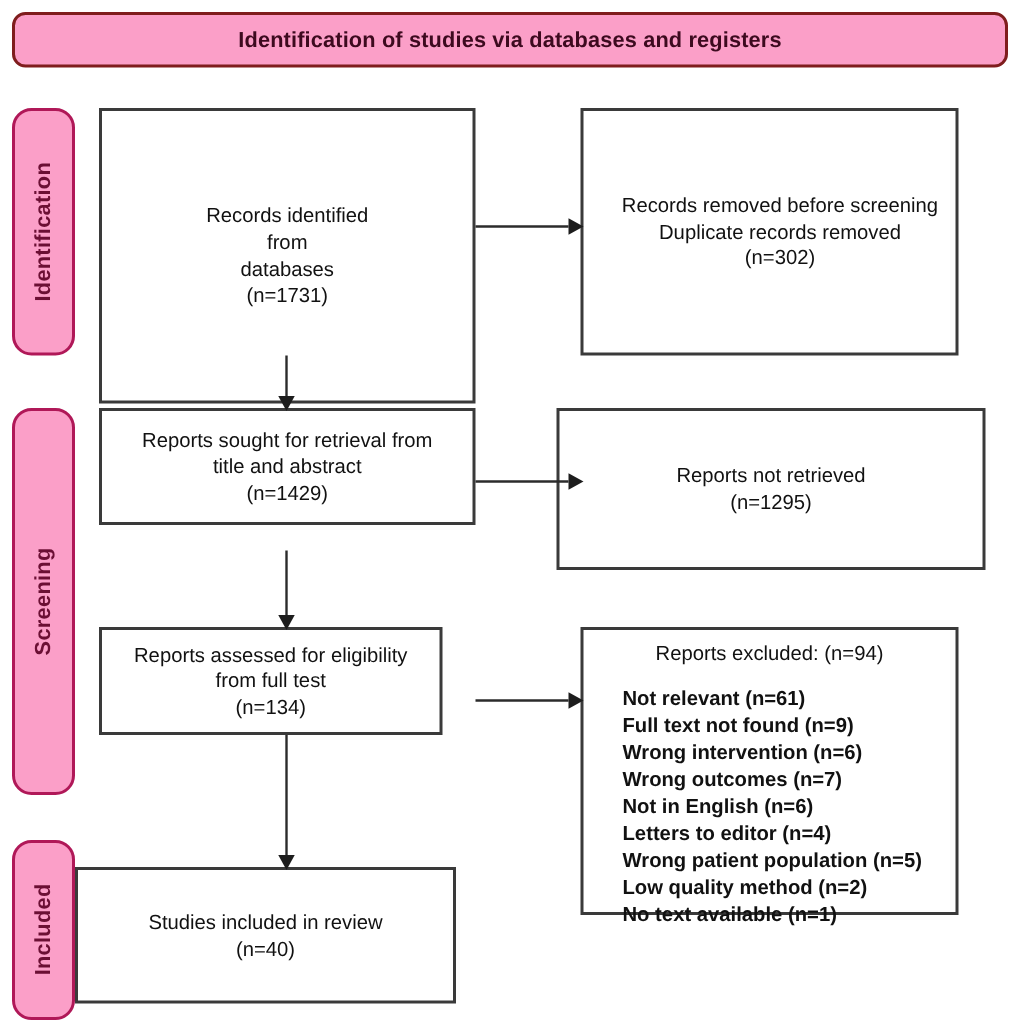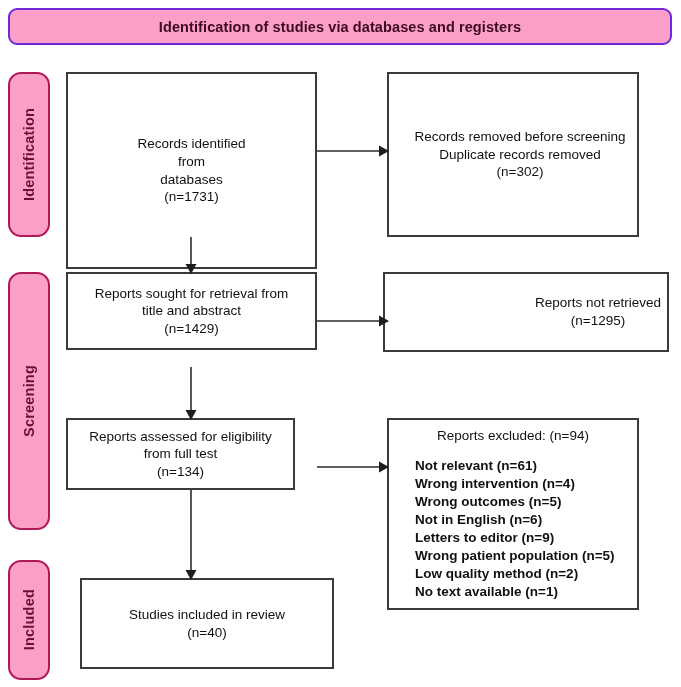--- a/index.html
+++ b/index.html
@@ -24,21 +24,21 @@
 
   
   .header-banner {
     position: absolute;
     left: 8px;
     top: 8px;
     width: 664px;
     height: 37px;
     box-sizing: border-box;
     background: #fb9fc8;
-    border: 2px solid #6d28d9;
+    border: 2px solid #7f1d1d;
     border-radius: 9px;
     display: flex;
     align-items: center;
     justify-content: center;
   }
   .header-banner .header-text {
     font-size: 14.5px;
     font-weight: bold;
     color: #3d0a1f;
     letter-spacing: 0.1px;
@@ -87,25 +87,25 @@
     line-height: 1.30;
     color: #111111;
     text-align: center;
     white-space: pre-line;
   }
 
   
   #box-records-identified { left: 66px; top: 72px;  width: 251px; height: 197px; }
   #box-reports-sought     { left: 66px; top: 272px; width: 251px; height: 78px; }
   #box-reports-assessed   { left: 66px; top: 418px; width: 229px; height: 72px; }
-  #box-studies-included   { left: 80px; top: 578px; width: 254px; height: 91px; }
+  #box-studies-included   { left: 50px; top: 578px; width: 254px; height: 91px; }
 
   
   #box-records-removed    { left: 387px; top: 72px;  width: 252px; height: 165px; padding-left: 20px; }
-  #box-reports-not-retrieved { left: 383px; top: 272px; width: 286px; height: 80px; justify-content: flex-end; }
+  #box-reports-not-retrieved { left: 371px; top: 272px; width: 286px; height: 108px; }
 
   
   #box-reports-excluded {
     left: 387px;
     top: 418px;
     width: 252px;
     height: 192px;
     display: block;
     padding: 8px 0 0 0;
   }
@@ -199,24 +199,25 @@
   <div class="flow-box" id="box-reports-assessed">
     <span class="box-text">Reports assessed for eligibility
 from full test
 (n=134)</span>
   </div>
 
   <div class="flow-box" id="box-reports-excluded">
     <div class="excluded-title">Reports excluded: (n=94)</div>
     <ul class="excluded-list">
       <li>Not relevant (n=61)</li>
-      <li>Wrong intervention (n=4)</li>
-      <li>Wrong outcomes (n=5)</li>
+      <li>Full text not found (n=9)</li>
+      <li>Wrong intervention (n=6)</li>
+      <li>Wrong outcomes (n=7)</li>
       <li>Not in English (n=6)</li>
-      <li>Letters to editor (n=9)</li>
+      <li>Letters to editor (n=4)</li>
       <li>Wrong patient population (n=5)</li>
       <li>Low quality method (n=2)</li>
       <li>No text available (n=1)</li>
     </ul>
   </div>
 
   <div class="flow-box" id="box-studies-included">
     <span class="box-text">Studies included in review
 (n=40)</span>
   </div>

